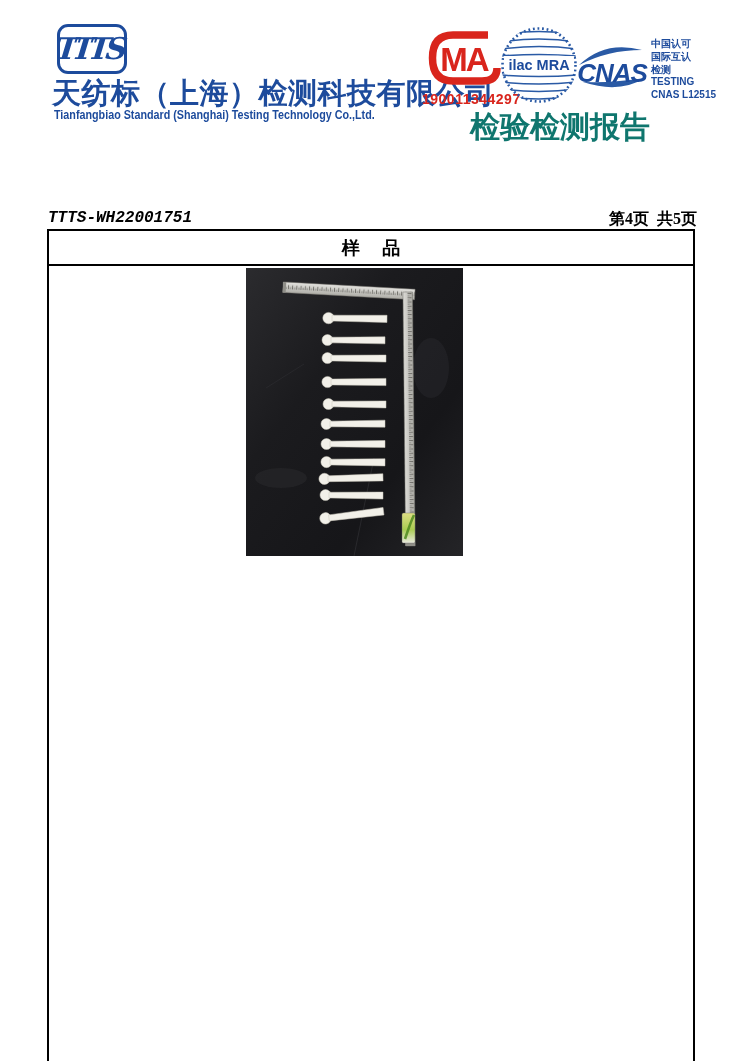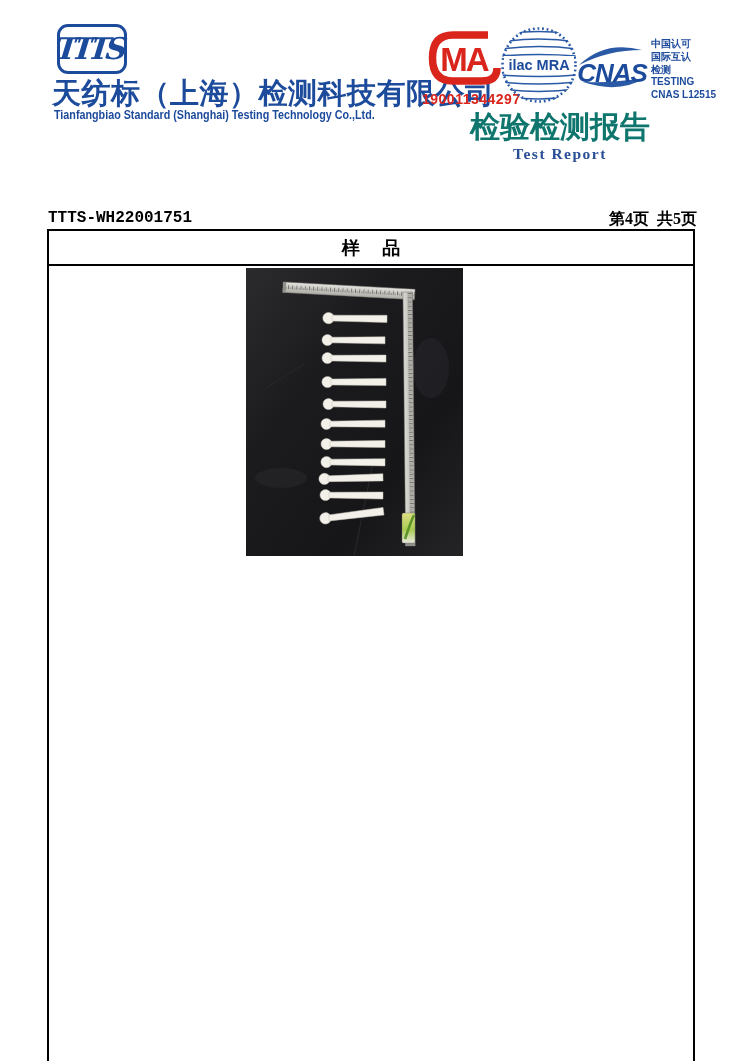--- a/index.html
+++ b/index.html
@@ -50,20 +50,21 @@
   .title-en {
     position:absolute; left:440px; top:145px; width:240px; text-align:center;
     font-family:"Liberation Serif", serif; font-weight:600; font-size:15.5px;
     color:#2a4f97; letter-spacing:1.5px;
   }
   
   .report-no {
     position:absolute; left:48px; top:209px;
     font-family:"Liberation Mono", monospace; font-weight:bold; font-size:16px;
     color:#000;
+    font-style:italic;
   }
   .page-indicator {
     position:absolute; right:53px; top:209px;
     font-family:"Liberation Serif", serif; font-weight:bold; font-size:16px;
     color:#000; word-spacing:4px;margin-left:10px;
   }
   
   .sample-box {
     position:absolute; left:47px; top:229px; width:648px; height:895px;
     border:2px solid #000; border-bottom-width:3px; box-sizing:border-box;
@@ -126,21 +127,20 @@
 
   <div class="cnas-side">
     <div>中国认可</div>
     <div>国际互认</div>
     <div>检测</div>
     <div>TESTING</div>
     <div>CNAS L12515</div>
   </div>
 
   <div class="title-zh">检验检测报告</div>
-  <div class="title-en">Test Report</div>
 
   <div class="report-no">TTTS-WH22001751</div>
   <div class="page-indicator">第4页 共5页</div>
 
   <div class="sample-box">
     <div class="sample-title">样 品</div>
 
     <div class="sample-photo">
       <svg width="217" height="288" viewBox="0 0 217 288">
         <defs>

